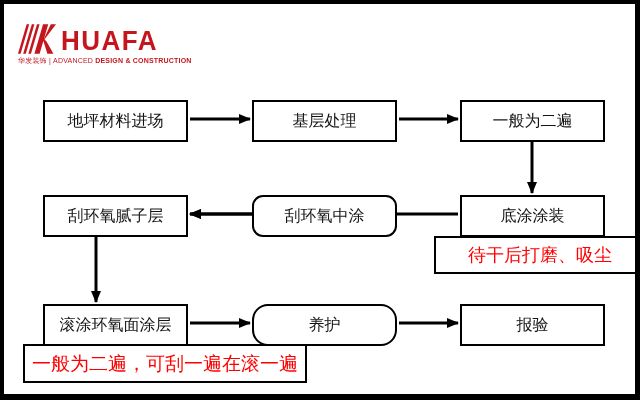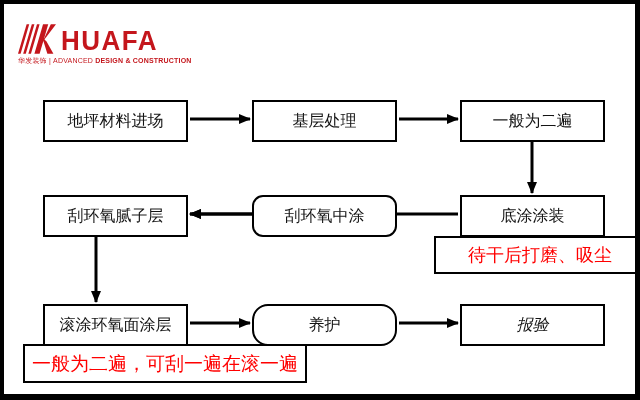--- a/index.html
+++ b/index.html
@@ -33,21 +33,21 @@
   }
   
   .node{
     position:absolute;width:145px;height:42px;box-sizing:border-box;
     border:2px solid #000;background:#fff;color:#141414;
     display:flex;align-items:center;justify-content:center;
     font-size:16px;white-space:nowrap;z-index:10;
   }
   .n1{left:43px;top:100px;} .n2{left:252px;top:100px;} .n3{left:460px;top:100px;}
   .n4{left:460px;top:195px;} .n5{left:252px;top:195px;border-radius:11px;} .n6{left:43px;top:195px;}
-  .n7{left:43px;top:304px;}  .n8{left:252px;top:304px;border-radius:16px;} .n9{left:460px;top:304px;font-style:italic;}
+  .n7{left:43px;top:304px;}  .n8{left:252px;top:304px;border-radius:16px;} .n9{left:460px;top:304px;}
   
   .annot{
     position:absolute;box-sizing:border-box;border:2px solid #000;background:#fff;
     color:#ff0000;display:flex;align-items:center;justify-content:center;
     white-space:nowrap;z-index:12;
   }
   .a1{left:434px;top:236px;width:212px;height:38px;font-size:18px;}
   .a2{left:23px;top:344px;width:284px;height:39px;font-size:19px;}
   
   .arrows{position:absolute;left:0;top:0;width:640px;height:400px;z-index:8;pointer-events:none;}

